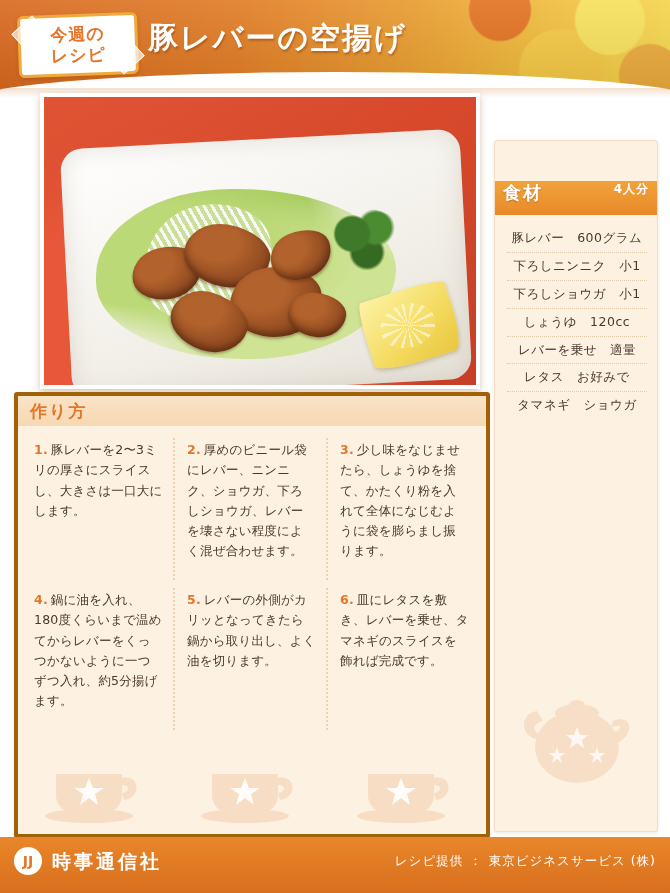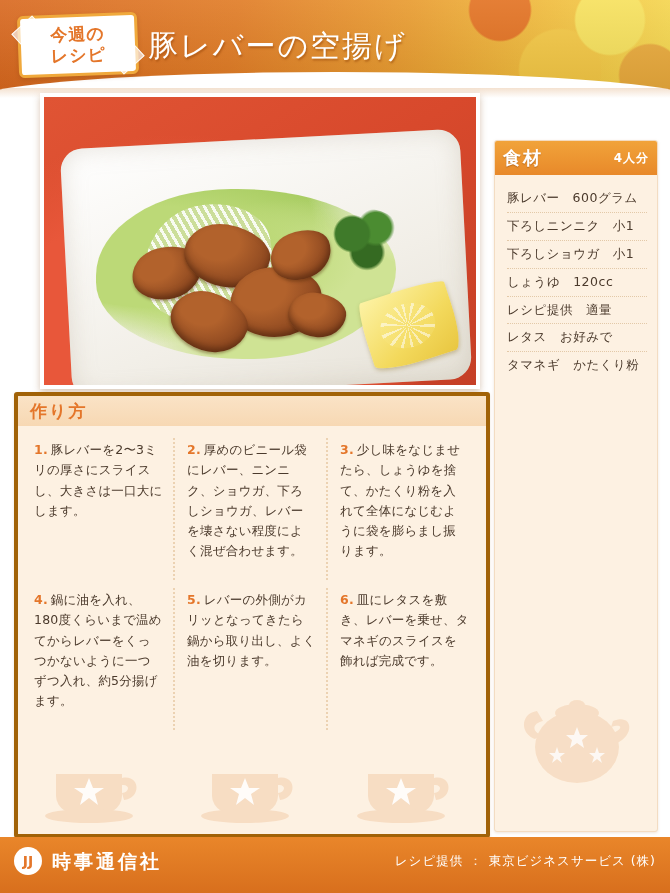--- a/index.html
+++ b/index.html
@@ -91,25 +91,24 @@
     background: rgba(255,255,255,0.65);
     border: 1px solid rgba(255,255,255,0.9);
   }
   .tape-tl { left: -8px; top: 4px; transform: rotate(-40deg); }
   .tape-br { right: -8px; bottom: 4px; transform: rotate(-40deg); }
 
   .recipe-title {
     position: absolute;
     left: 148px; top: 18px;
     font-size: 30px;
-    font-weight: normal;
+    font-weight: bold;
     color: #ffffff;
     letter-spacing: 2px;
     text-shadow: 1px 2px 2px rgba(150,70,10,0.55);
-    margin-top: 8px;
   }
 
   
   .photo-frame {
     position: absolute;
     left: 40px; top: 93px;
     width: 432px; height: 288px;
     background: #ffffff;
     padding: 4px;
     box-shadow: 0 3px 7px rgba(140,90,40,0.35);
@@ -205,39 +204,40 @@
     border: 1px solid #f3dcc2;
     border-radius: 3px;
     box-shadow: 0 1px 3px rgba(160,110,60,0.18);
     overflow: hidden;
   }
   .ing-head {
     position: relative;
     height: 34px;
     background: linear-gradient(180deg, #f1a33a, #e8892a);
     display: flex;
-    align-items: center;
     padding: 0 8px;
+    margin-top: 40px;
   }
   .ing-head .ttl {
     color: #ffffff;
     font-weight: bold;
     font-size: 18px;
     letter-spacing: 2px;
     text-shadow: 0 1px 1px rgba(140,70,10,0.5);
   }
   .ing-head .serv {
     margin-left: auto;
     color: #ffffff;
     font-size: 12px;
     font-weight: bold;
     letter-spacing: 1px;
   }
   .ing-list {
     padding: 10px 10px 0 12px;
+    text-align: center;
   }
   .ing-item {
     font-size: 12.5px;
     color: #4b3a2c;
     line-height: 1.35;
     padding: 5px 0;
     border-bottom: 1px dotted #e3c9a8;
     letter-spacing: 0.5px;
     white-space: nowrap;
   }
@@ -399,23 +399,23 @@
   <div class="ingredients">
     <div class="ing-head">
       <span class="ttl">食材</span>
       <span class="serv">4人分</span>
     </div>
     <div class="ing-list">
       <div class="ing-item">豚レバー　600グラム</div>
       <div class="ing-item">下ろしニンニク　小1</div>
       <div class="ing-item">下ろしショウガ　小1</div>
       <div class="ing-item">しょうゆ　120cc</div>
-      <div class="ing-item">レシピ提供　適量</div>
+      <div class="ing-item">レバーを乗せ　適量</div>
       <div class="ing-item">レタス　お好みで</div>
-      <div class="ing-item">タマネギ　かたくり粉</div>
+      <div class="ing-item">タマネギ　ショウガ</div>
     </div>
     <svg class="teapot" viewBox="0 0 120 130">
       <g fill="#f7ddc3">
         <ellipse cx="60" cy="86" rx="42" ry="36"></ellipse>
         <path d="M18 78 C2 72, 4 52, 20 50 L26 60 C16 62, 14 70, 24 74 Z"></path>
         <path d="M96 60 C116 52, 118 74, 100 82 L96 72 C106 68, 106 62, 94 66 Z"></path>
         <ellipse cx="60" cy="52" rx="22" ry="9"></ellipse>
         <ellipse cx="60" cy="44" rx="8" ry="5"></ellipse>
       </g>
       <g fill="#ffffff" opacity="0.85">

